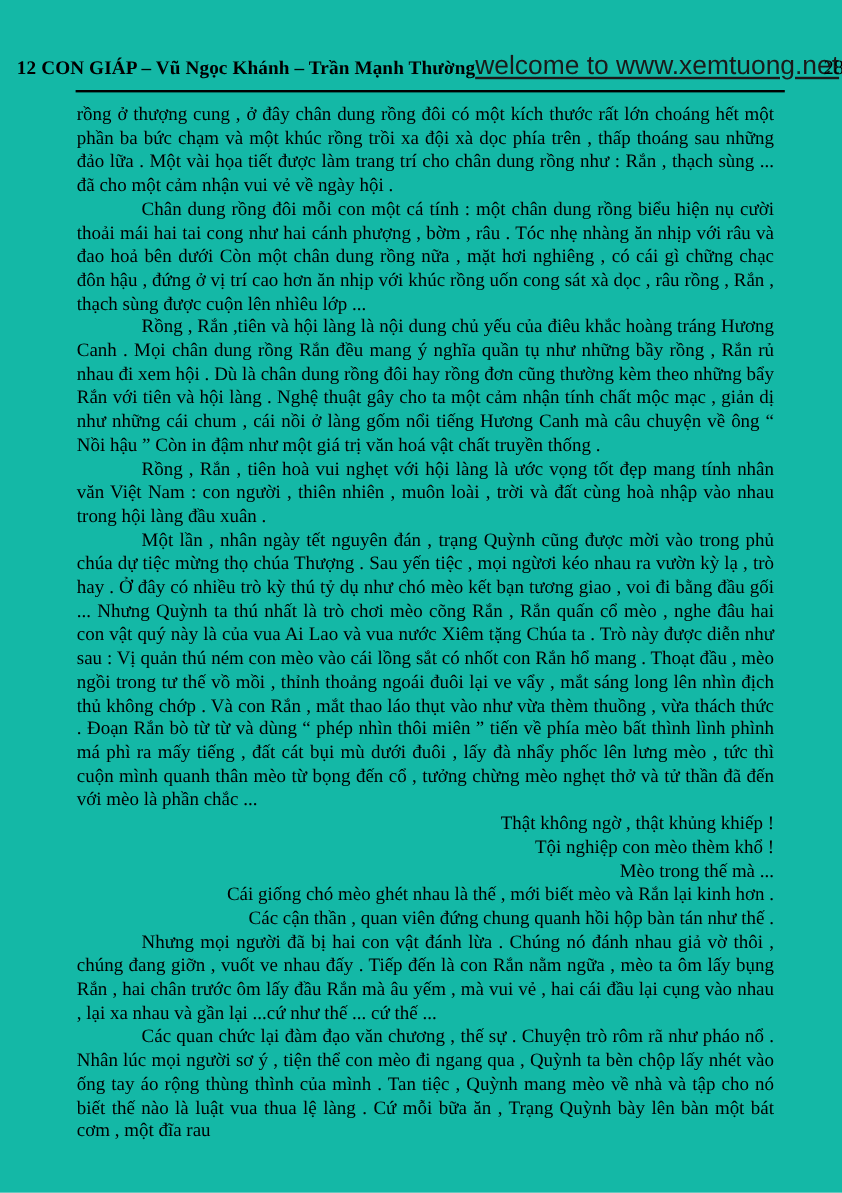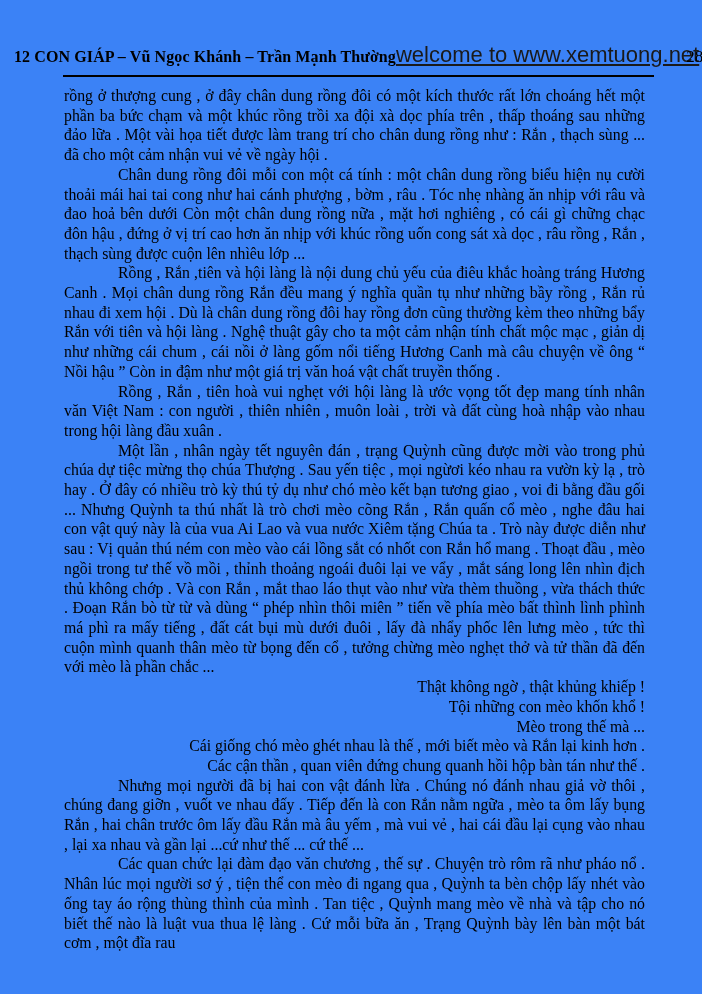--- a/index.html
+++ b/index.html
@@ -1,21 +1,21 @@
 <!DOCTYPE html>
 <html><head>
 <meta charset="utf-8">
 <style>
   html, body { margin: 0; padding: 0; background: #e8e8e8; }
   .page {
     position: relative;
     width: 702px;
     height: 994px;
     margin: 0 auto;
-    background: #3b82f6;
+    background: #14b8a6;
     font-family: "Liberation Serif", serif;
     color: #000000;
     overflow: hidden;
     box-sizing: border-box;
   }
   .header {
     display: flex;
     justify-content: space-between;
     align-items: baseline;
     padding: 42px 10px 0 14px;
@@ -71,20 +71,20 @@
     </span>
   </div>
   <div class="header-rule"></div>
   <div class="body-text">
       <p class="">rồng ở thượng cung , ở đây chân dung rồng đôi có một kích thước rất lớn choáng hết một phần ba bức chạm và một khúc rồng trồi xa đội xà dọc phía trên , thấp thoáng sau những đảo lữa . Một vài họa tiết được làm trang trí cho chân dung rồng như : Rắn , thạch sùng ... đã cho một cảm nhận vui vẻ về ngày hội .</p>
       <p class="indent">Chân dung rồng đôi mỗi con một cá tính : một chân dung rồng biểu hiện nụ cười thoải mái hai tai cong như hai cánh phượng , bờm , râu . Tóc nhẹ nhàng ăn nhịp với râu và đao hoả bên dưới Còn một chân dung rồng nữa , mặt hơi nghiêng , có cái gì chững chạc đôn hậu , đứng ở vị trí cao hơn ăn nhịp với khúc rồng uốn cong sát xà dọc , râu rồng , Rắn , thạch sùng được cuộn lên nhìêu lớp ...</p>
       <p class="indent">Rồng , Rắn ,tiên  và hội làng là nội dung chủ yếu của điêu khắc hoàng tráng Hương Canh . Mọi chân dung rồng Rắn đều mang ý nghĩa quần tụ như những bầy rồng , Rắn rủ nhau đi xem hội . Dù là chân dung rồng đôi hay rồng đơn cũng thường kèm theo những bẩy Rắn với tiên và hội làng . Nghệ thuật gây cho ta một cảm nhận tính chất mộc mạc , giản dị như những cái chum , cái nồi ở làng gốm nổi tiếng Hương Canh  mà câu chuyện về ông “ Nồi hậu ” Còn in đậm như một giá trị văn hoá vật chất truyền thống .</p>
       <p class="indent">Rồng , Rắn , tiên hoà vui nghẹt với hội làng là ước vọng tốt đẹp mang tính nhân văn Việt Nam : con người , thiên nhiên , muôn loài , trời và đất cùng hoà nhập vào nhau trong hội làng đầu xuân .</p>
       <p class="indent">Một lần , nhân ngày tết nguyên đán , trạng Quỳnh cũng được mời vào trong phủ chúa dự tiệc mừng thọ chúa Thượng . Sau yến tiệc , mọi ngừơi kéo nhau ra vườn kỳ lạ , trò hay . Ở đây có nhiều trò kỳ thú tỷ dụ như chó mèo kết bạn tương giao , voi đi bằng đầu gối ... Nhưng Quỳnh ta thú nhất là trò chơi mèo cõng Rắn , Rắn quấn cổ mèo , nghe đâu hai con vật quý này là của vua Ai Lao và vua nước Xiêm tặng Chúa ta . Trò này được diễn như sau : Vị quản thú ném con mèo vào cái lồng sắt có nhốt con Rắn hổ mang . Thoạt đầu , mèo ngồi trong tư thế vồ mồi , thỉnh thoảng ngoái đuôi lại ve vẩy , mắt sáng long lên nhìn địch thủ không chớp . Và con Rắn , mắt thao láo thụt vào như vừa thèm thuồng , vừa thách thức . Đoạn Rắn bò từ từ và dùng “ phép nhìn thôi miên ” tiến về phía mèo bất thình lình phình má phì ra mấy tiếng , đất cát bụi mù dưới đuôi , lấy đà nhẩy phốc lên lưng mèo , tức thì cuộn mình quanh thân mèo từ bọng đến cổ , tưởng chừng mèo nghẹt thở và tử thần đã đến với mèo là phần chắc ...</p>
       <p class="indent dialog">Thật không ngờ , thật khủng khiếp !</p>
-      <p class="indent dialog">Tội những con mèo khốn khổ !</p>
+      <p class="indent dialog">Tội nghiệp con mèo thèm khổ !</p>
       <p class="indent dialog">Mèo trong thế mà ...</p>
       <p class="indent dialog">Cái giống chó mèo ghét nhau là thế , mới biết mèo và Rắn lại kinh hơn .</p>
       <p class="indent dialog">Các cận thần , quan viên đứng chung quanh hồi hộp bàn tán như thế .</p>
       <p class="indent">Nhưng mọi người đã bị hai con vật đánh lừa . Chúng nó đánh nhau giả vờ thôi , chúng đang giỡn , vuốt ve nhau đấy . Tiếp đến là con Rắn nằm ngữa , mèo ta ôm lấy bụng Rắn , hai chân trước ôm lấy đầu Rắn mà âu yếm , mà vui vẻ , hai cái đầu lại cụng vào nhau , lại xa nhau và gần lại ...cứ như thế ... cứ thế ...</p>
       <p class="indent">Các quan chức lại đàm đạo văn chương , thế sự . Chuyện trò rôm rã như pháo nổ . Nhân lúc mọi người sơ ý , tiện thể con mèo đi ngang qua , Quỳnh ta bèn chộp lấy nhét vào ống tay áo rộng thùng thình của mình . Tan tiệc , Quỳnh mang mèo về nhà và tập cho nó biết thế nào là luật vua thua lệ làng . Cứ mỗi bữa ăn , Trạng Quỳnh bày lên bàn một bát cơm , một đĩa rau</p>
     </div>
 </div>
 
 </body></html>

